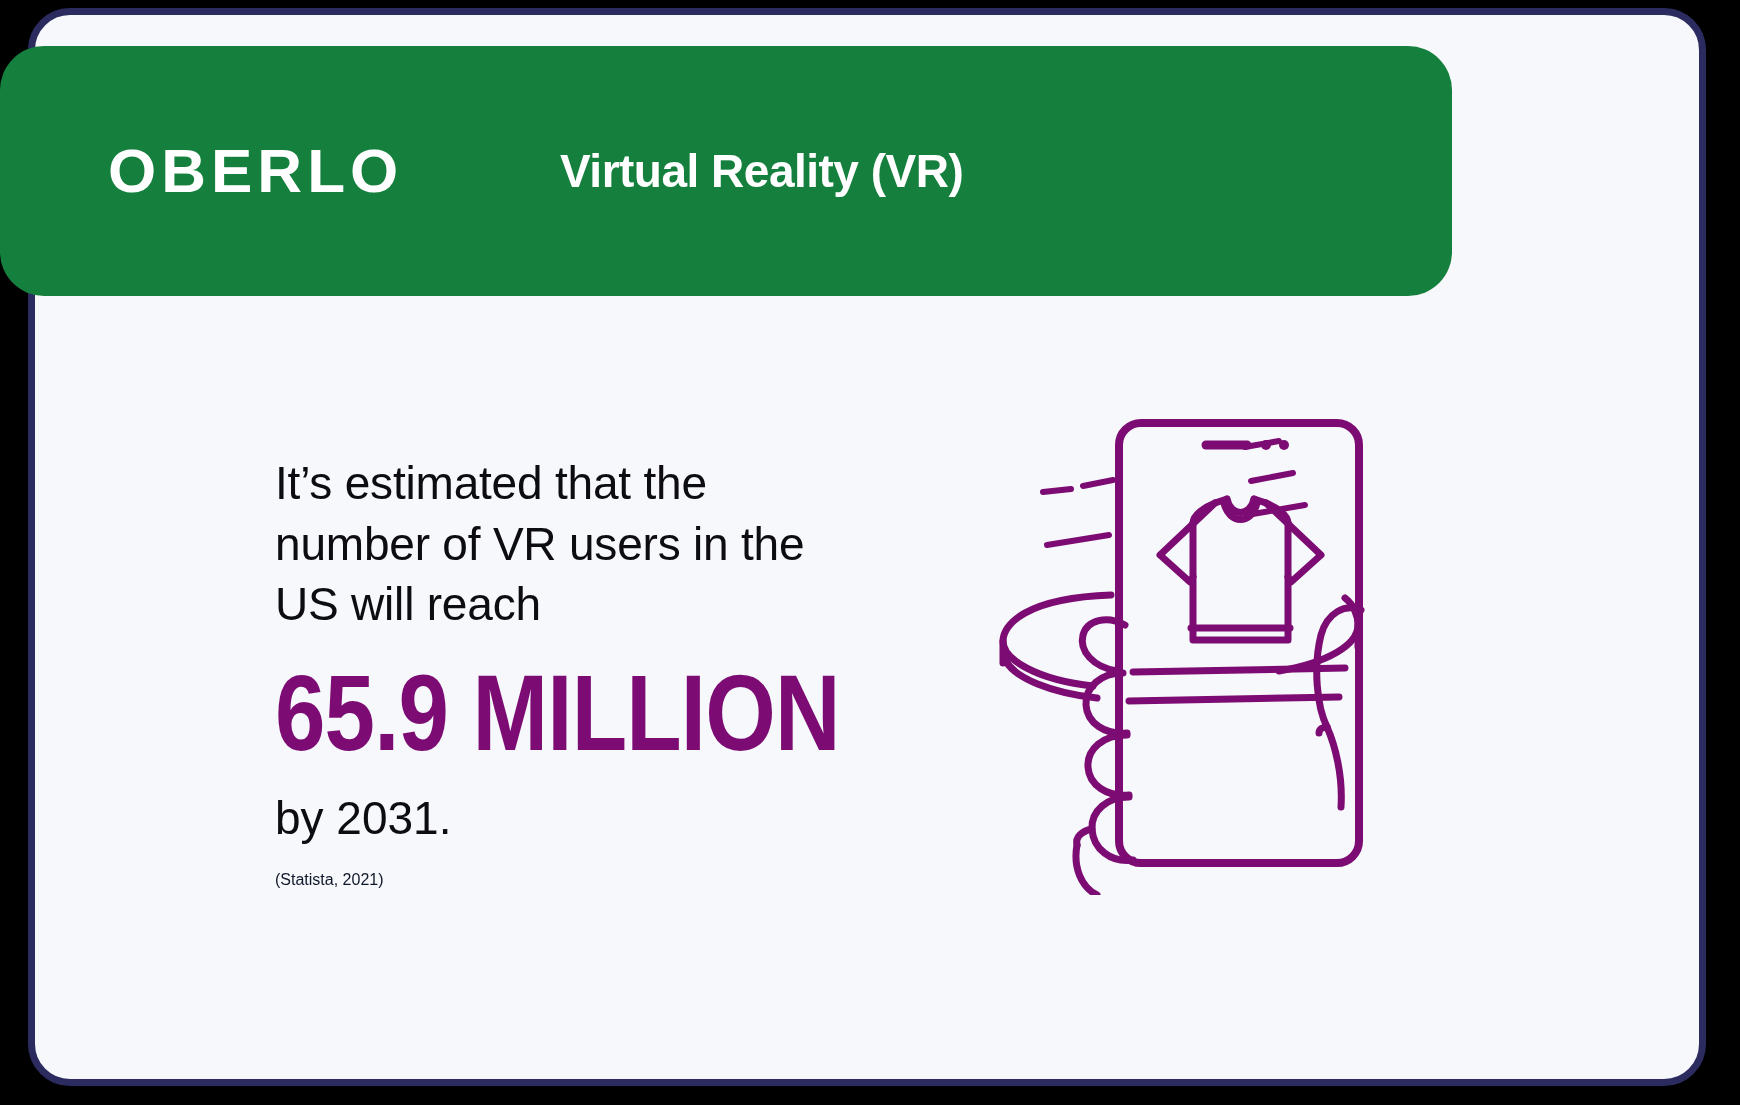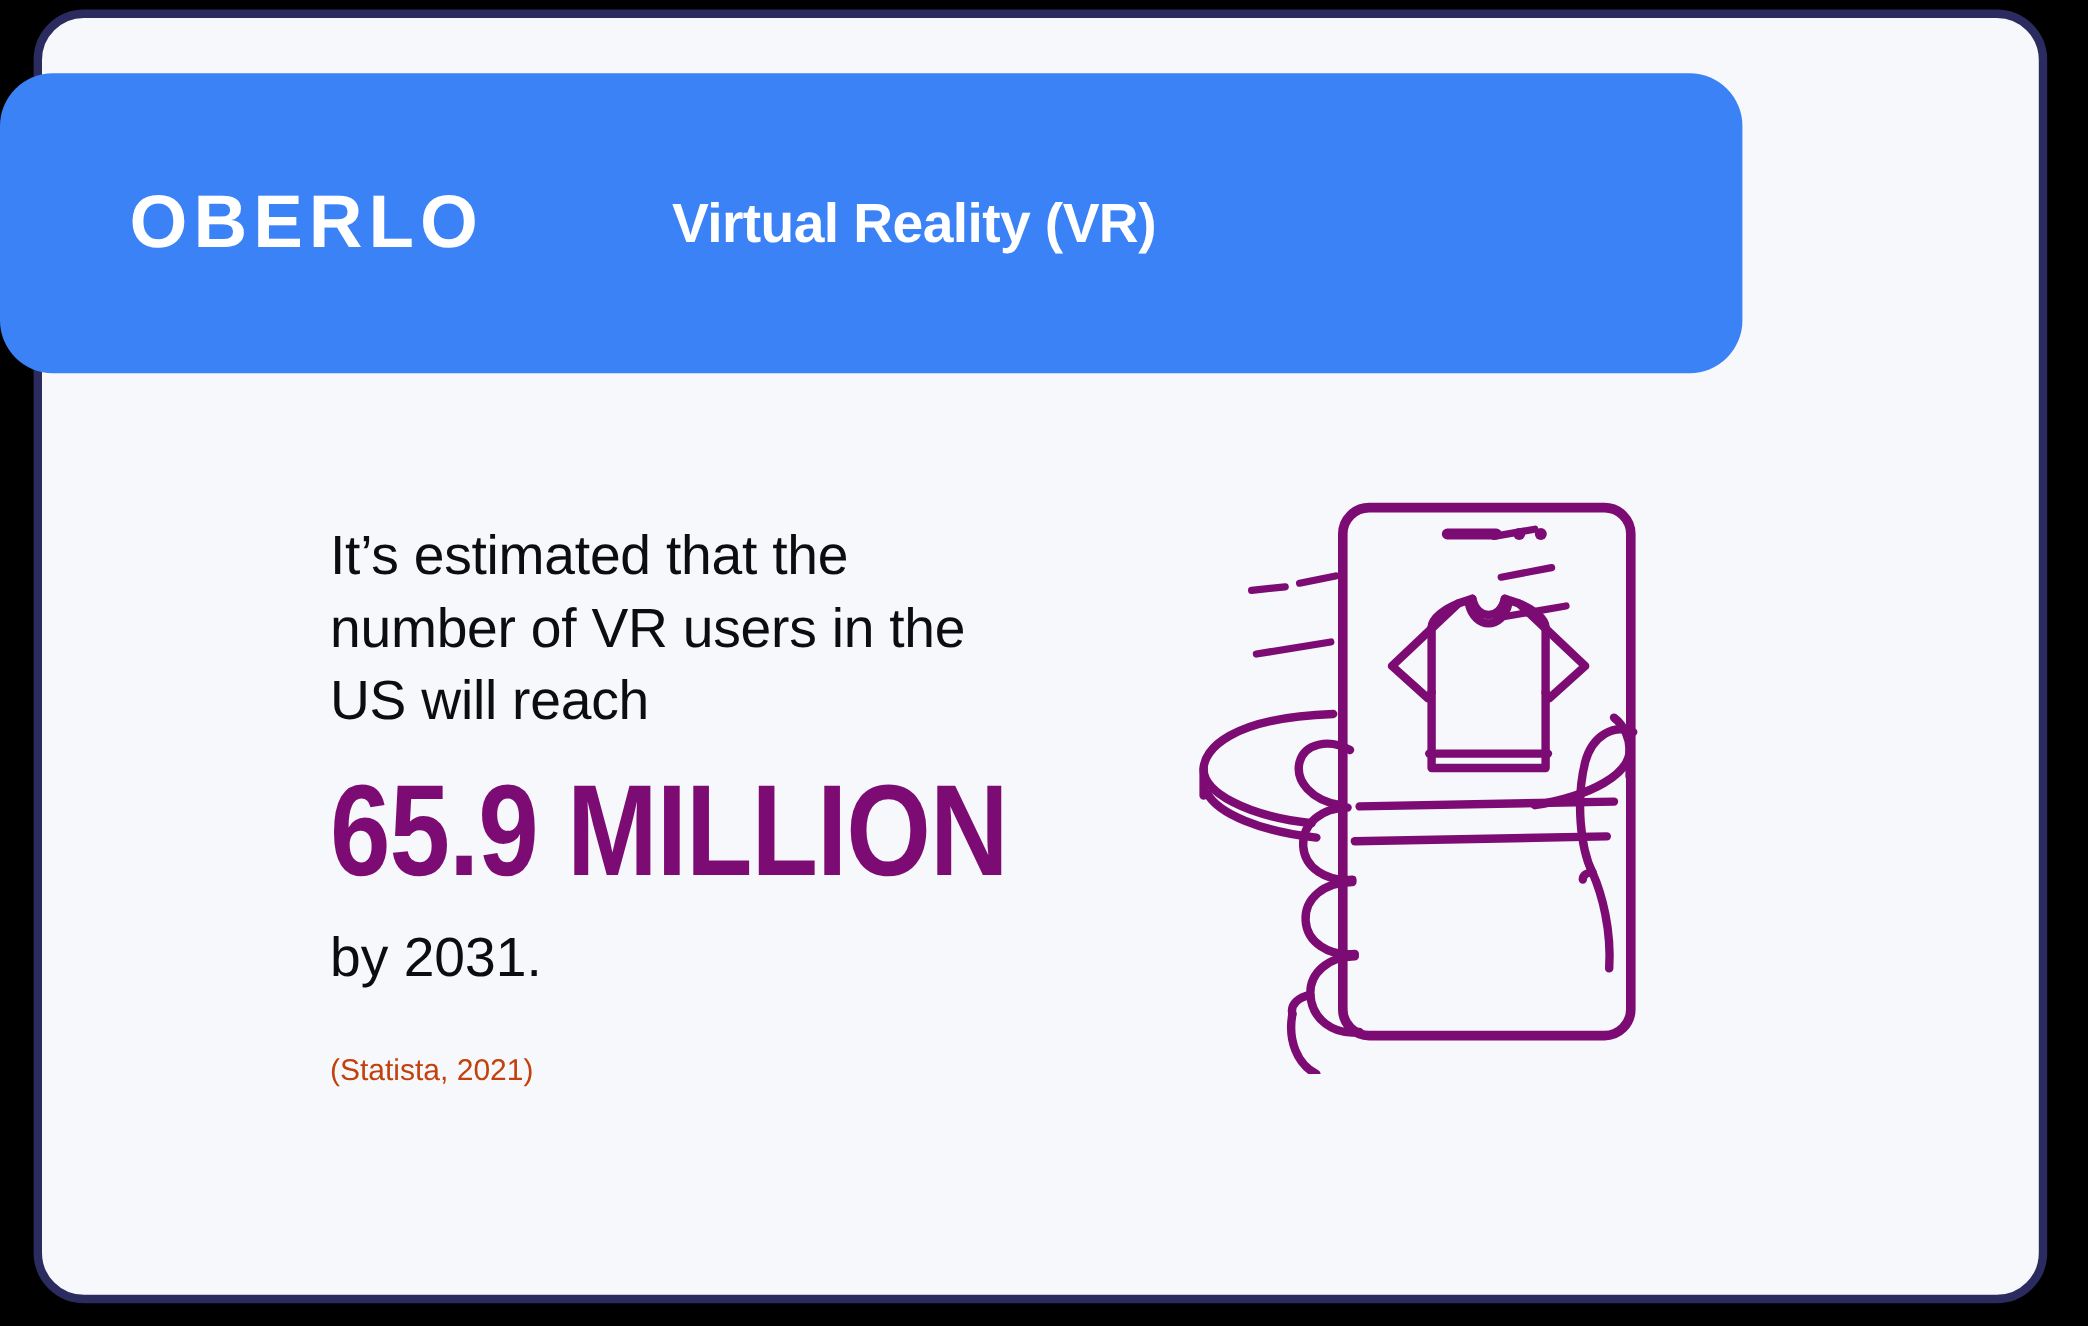--- a/index.html
+++ b/index.html
@@ -25,24 +25,24 @@
     background: #f7f8fb;
     border: 7px solid #2b2b5f;
     border-radius: 42px;
     box-sizing: border-box;
   }
 
   
   #header-bar {
     position: absolute;
     left: 0px;
-    top: 61px;
+    top: 46px;
     width: 1452px;
     height: 250px;
-    background: #3b82f6;
+    background: #15803d;
     border-radius: 44px;
     display: flex;
     align-items: center;
     box-sizing: border-box;
     z-index: 5;
   }
 
   
   #brand-logo {
     position: absolute;
@@ -77,21 +77,21 @@
     font-size: 62px;
     font-weight: 400;
     line-height: 1.18;
     letter-spacing: -0.5px;
   }
 
   
   #stat-block {
     position: absolute;
     left: 240px;
-    top: 417px;
+    top: 438px;
     width: 560px;
   }
   #stat-lead {
     font-size: 46px;
     font-weight: 400;
     line-height: 1.32;
     color: #0d0d11;
     letter-spacing: -0.2px;
   }
   #stat-figure {
@@ -106,24 +106,24 @@
     white-space: nowrap;
   }
   #stat-trail {
     margin-top: 24px;
     font-size: 46px;
     font-weight: 400;
     color: #0d0d11;
     line-height: 1.3;
   }
   #stat-source {
-    margin-top: 48px;
-    font-size: 25px;
-    font-weight: 400;
-    color: #c2410c;
+    margin-top: 21px;
+    font-size: 16px;
+    font-weight: 400;
+    color: #0f172a;
     line-height: 1.3;
   }
 
   
   #vr-illustration {
     position: absolute;
     left: 840px;
     top: 340px;
     width: 490px;
     height: 540px;

